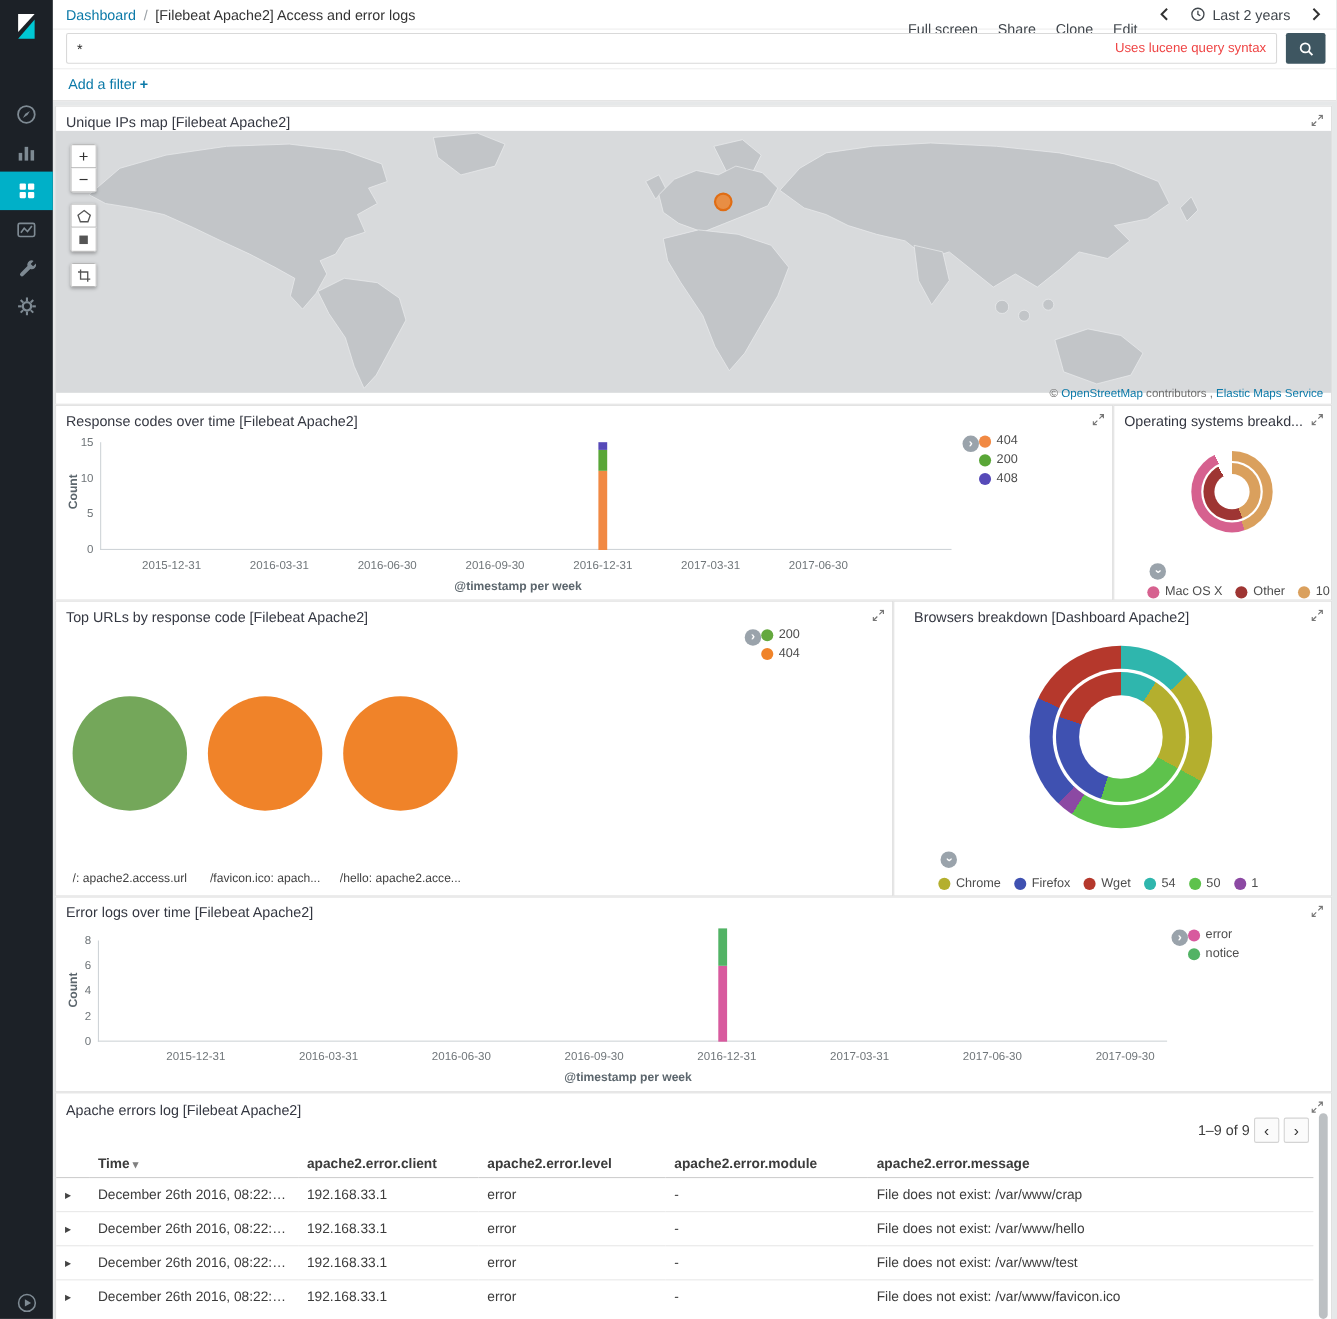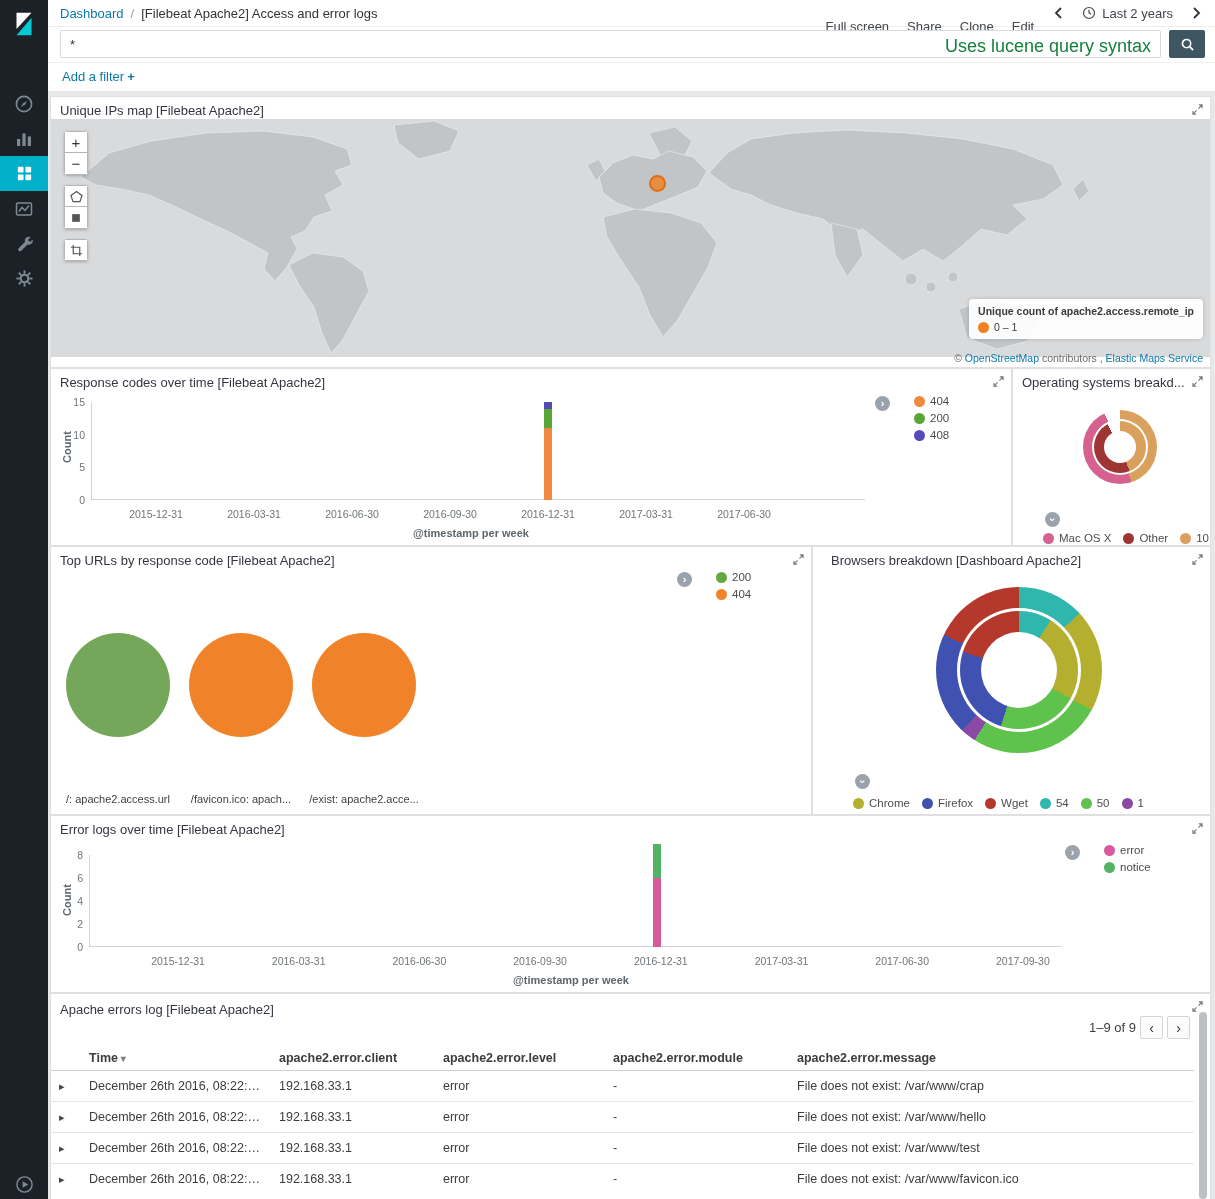--- a/index.html
+++ b/index.html
@@ -22,21 +22,21 @@
   .crumb-sep { color:#9aa0a6; margin:0 7px; }
   .crumb-title { color:#333; }
   .topbar-right { margin-left:auto; display:flex; align-items:center; gap:18px; color:#41474d; }
   .tb-action { cursor:pointer;margin-top:27px; }
   .time-widget { display:flex; align-items:center; gap:6px; cursor:pointer; }
   .nav-chevron { display:flex; align-items:center; cursor:pointer; }
 
   .querybar { height:35px; background:#fff; display:flex; align-items:center; gap:8px; padding:3px 10px 4px 12px; }
   .query-wrap { position:relative; flex:1; height:28px; }
   .query-input { width:100%; height:28px; border:1px solid #d9d9d9; border-radius:2px; padding:0 180px 0 9px; font-size:13px; font-family:"Liberation Sans",sans-serif; color:#333; outline:none; }
-  .query-hint { position:absolute; right:10px; top:6px; font-size:18px; color:#15803d; cursor:pointer; background:#fff; }
+  .query-hint { position:absolute; right:10px; top:6px; font-size:12px; color:#ef4444; cursor:pointer; background:#fff; }
   .search-btn { width:36px; height:28px; background:#3e5661; border:none; border-radius:2px; display:flex; align-items:center; justify-content:center; cursor:pointer; }
 
   .filterbar { height:30px; background:#fff; padding:6px 14px; font-size:13px; border-top:1px solid #efefef; border-bottom:1px solid #e3e3e3; }
   .add-filter { color:#0b79a8; cursor:pointer; }
   .add-filter .plus { font-weight:bold; margin-left:3px; }
 
   
   .dash { position:absolute; top:92px; left:0; width:1167px; bottom:0; }
   .panel { position:absolute; background:#fff; border:1px solid #e0e0e0; }
   .panel-title { position:absolute; left:9px; top:6px; font-size:13px; color:#343741; white-space:nowrap; }
@@ -66,21 +66,21 @@
 
   
   .chart { position:absolute; inset:0; }
   .plot { position:absolute; border-left:1px solid #cfd4d8; border-bottom:1px solid #cfd4d8; }
   .barseg { position:absolute; cursor:pointer; }
   .ytick { position:absolute; font-size:10.5px; color:#6f7579; text-align:right; }
   .xtick { position:absolute; font-size:10.5px; color:#6f7579; text-align:center; }
   .axis-y { position:absolute; transform:rotate(-90deg); font-size:11px; font-weight:bold; color:#5c666d; text-align:center; }
   .axis-x { position:absolute; font-size:11px; font-weight:bold; color:#5c666d; text-align:center; }
 
-  .legend { position:absolute; display:flex; gap:24px; align-items:flex-start; }
+  .legend { position:absolute; display:flex; gap:0; align-items:flex-start; }
   .legend-items .legend-item { display:flex; align-items:center; gap:5px; font-size:11.5px; color:#4d4d4d; margin-bottom:5px; cursor:pointer; white-space:nowrap; }
   .legend-items.h { display:flex; gap:12px; }
   .legend-items.h .legend-item { margin-bottom:0; }
   .dot { width:11px; height:11px; border-radius:50%; flex:0 0 auto; }
   .circle-btn { width:15px; height:15px; border-radius:50%; background:#9aa3ab; color:#fff; display:flex; align-items:center; justify-content:center; cursor:pointer; flex:0 0 auto; margin-top:1px; }
   .circle-btn::after { content:"›"; font-size:11px; font-weight:bold; line-height:1; }
   .circle-btn.down::after { transform:rotate(90deg); }
   .circle-solo { position:absolute; }
 
   .donut { position:absolute; }
@@ -292,27 +292,20 @@
             <svg width="12" height="12" viewBox="0 0 14 14">
                 <rect x="2.5" y="2.5" width="9" height="9" fill="#555"></rect>
               </svg>
           </div>
         </div>
         <div class="map-group g-crop">
           <div class="map-btn">
             <svg width="13" height="13" viewBox="0 0 14 14" stroke="#555" fill="none" stroke-width="1.3">
                 <path d="M3.5 1 V10.5 H13 M1 3.5 H10.5 V13"></path>
               </svg>
-          </div>
-        </div>
-        <div class="map-legend">
-          <div class="map-legend-title">Unique count of apache2.access.remote_ip</div>
-          <div class="map-legend-row">
-            <span class="dot" style="background:#f18023"></span>
-            <span>0 – 1</span>
           </div>
         </div>
         <div class="map-attrib">
           <span>©</span>
           <span class="lnk">OpenStreetMap</span>
           <span>contributors ,</span>
           <span class="lnk">Elastic Maps Service</span>
         </div>
       </div>
 
@@ -417,21 +410,21 @@
             <div class="pie-item">
               <div class="pie-circle" style="background: rgb(116, 167, 90);"></div>
               <div class="pie-label">/: apache2.access.url</div>
             </div>
             <div class="pie-item">
               <div class="pie-circle" style="background: rgb(240, 131, 41);"></div>
               <div class="pie-label">/favicon.ico: apach...</div>
             </div>
             <div class="pie-item">
               <div class="pie-circle" style="background: rgb(240, 131, 41);"></div>
-              <div class="pie-label">/exist: apache2.acce...</div>
+              <div class="pie-label">/hello: apache2.acce...</div>
             </div>
           </div>
       </div>
 
       <div class="panel panel-browsers">
         <div class="panel-title" style="left:18px">Browsers breakdown [Dashboard Apache2]</div>
         <span class="expand">
           <svg width="11" height="11" viewBox="0 0 12 12" stroke="#777" fill="none" stroke-width="1.2">
               <path d="M7.5 1 H11 V4.5 M11 1 L7 5 M4.5 11 H1 V7.5 M1 11 L5 7"></path>
             </svg>

